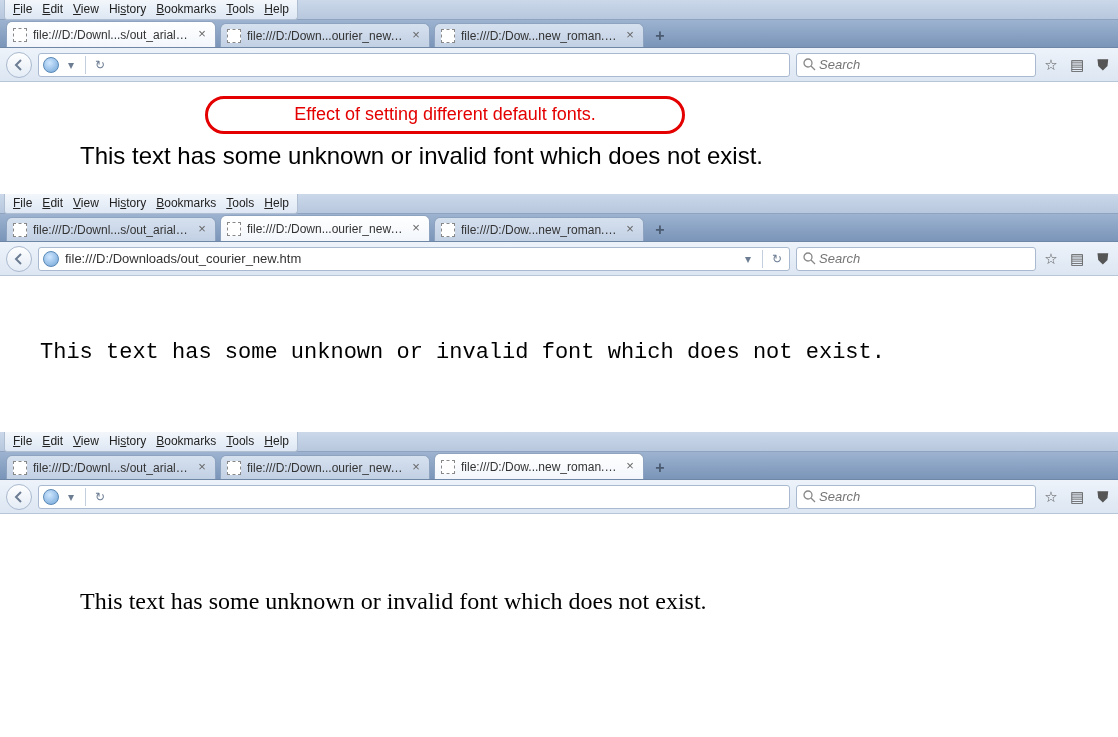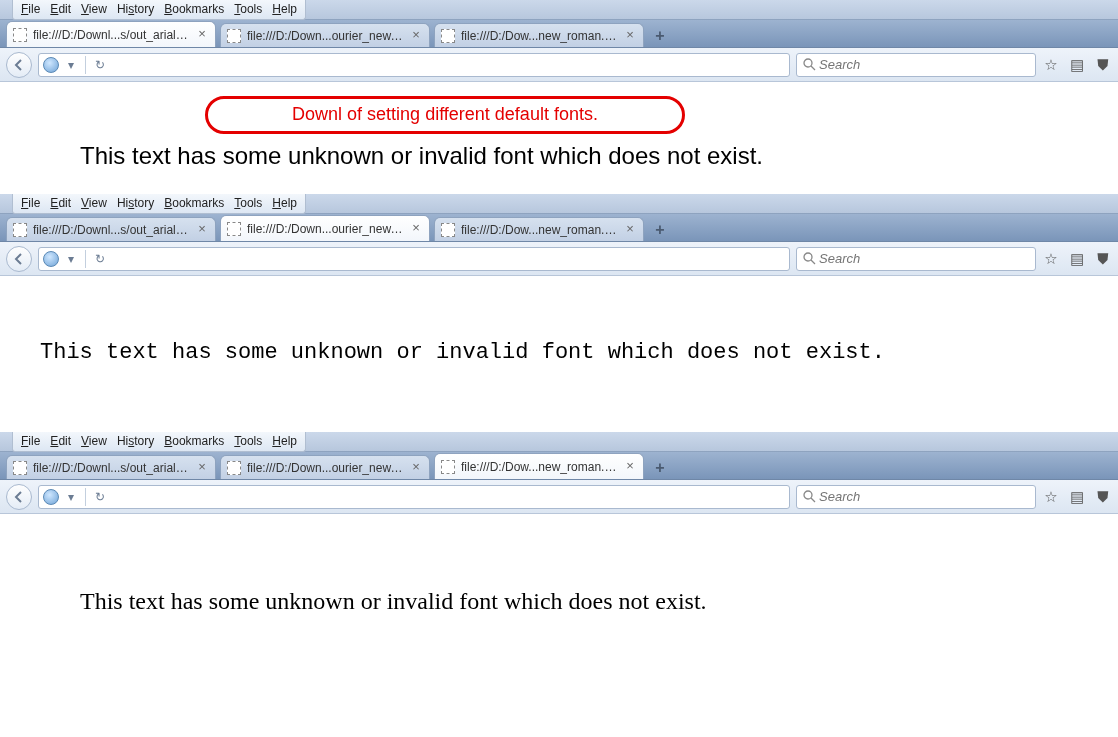--- a/index.html
+++ b/index.html
@@ -14,21 +14,21 @@
   .browser {
     width: 1118px;
   }
   
   .menubar {
     height: 20px;
     background: linear-gradient(#cbd8ea, #b7c7dd);
     border-bottom: 1px solid #8ea3bf;
     display: flex;
     align-items: center;
-    padding: 0 12px;
+    padding: 0 4px;
     gap: 10px;
     color: #222;
   }
   .menubar .menu-area {
     background: linear-gradient(#f3f7fc,#dde7f3);
     border: 1px solid #b0bed1;
     border-top: none;
     border-radius: 0 0 3px 3px;
     display: inline-flex;
     gap: 2px;
@@ -267,21 +267,21 @@
       <input class="searchfield" placeholder="Search" style="">
     </div>
     <div class="toolbar-icons">
       <span class="ico">☆</span>
       <span class="ico">▤</span>
       <span class="ico">⛊</span>
     </div>
   </div>
 
   <div class="page h1">
-    <div class="annot">Downl of setting different default fonts.</div>
+    <div class="annot">Effect of setting different default fonts.</div>
     <div class="sample-arial">This text has some unknown or invalid font which does not exist.</div>
   </div>
 </div>
 
 <div class="browser">
   <div class="menubar">
     <div class="menu-area">
       <span class="menu-item"><span class="ul">F</span>ile</span>
       <span class="menu-item"><span class="ul">E</span>dit</span>
       <span class="menu-item"><span class="ul">V</span>iew</span>
@@ -312,20 +312,21 @@
   </div>
 
   <div class="navrow">
     <div class="roundbtn">
       <svg width="12" height="12" viewBox="0 0 12 12">
           <path d="M8 1 L3 6 L8 11" fill="none" stroke="#6b7c93" stroke-width="2"></path>
         </svg>
     </div>
     <div class="urlwrap">
       <span class="globe"></span>
+      <input class="urlfield" value="file:///D:/Downloads/out_courier_new.htm" style="">
       <span class="urltail">
         <span class="tinyicon">▾</span>
         <span class="vdiv"></span>
         <span class="tinyicon">↻</span>
       </span>
     </div>
     <div class="searchwrap">
       <span class="tinyicon">
         <svg width="13" height="13" viewBox="0 0 13 13">
             <circle cx="5" cy="5" r="4" fill="none" stroke="#888" stroke-width="1.3"></circle>

